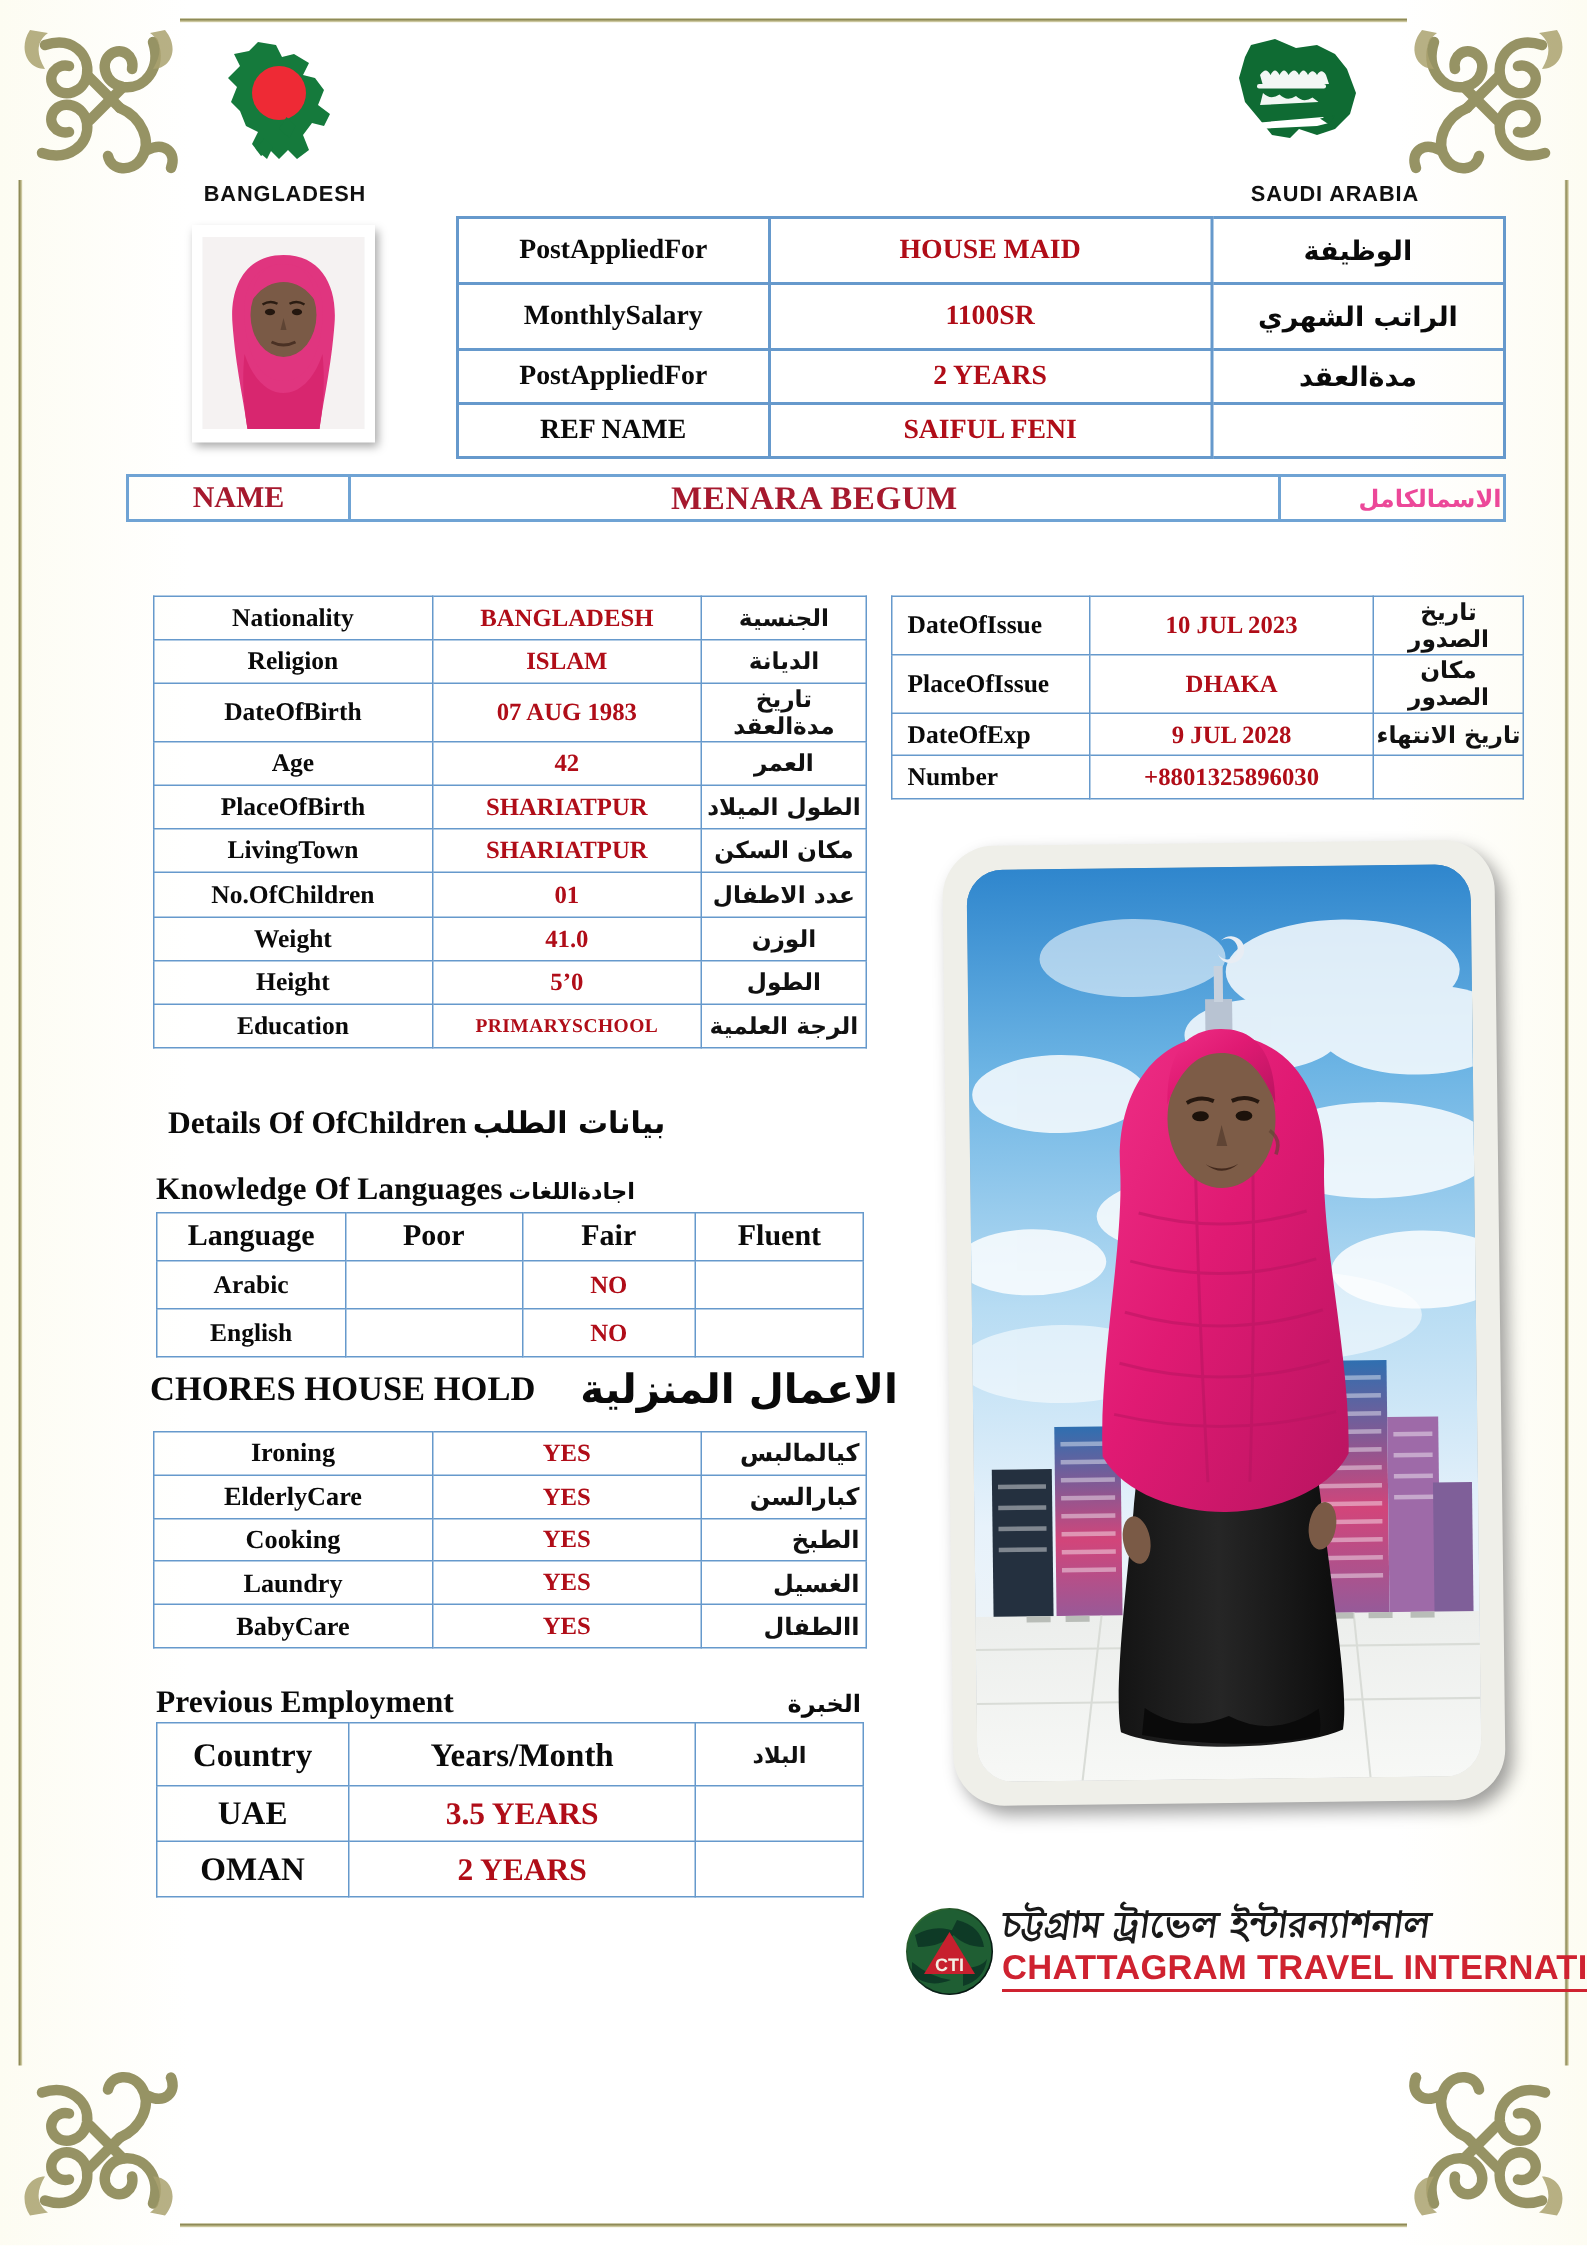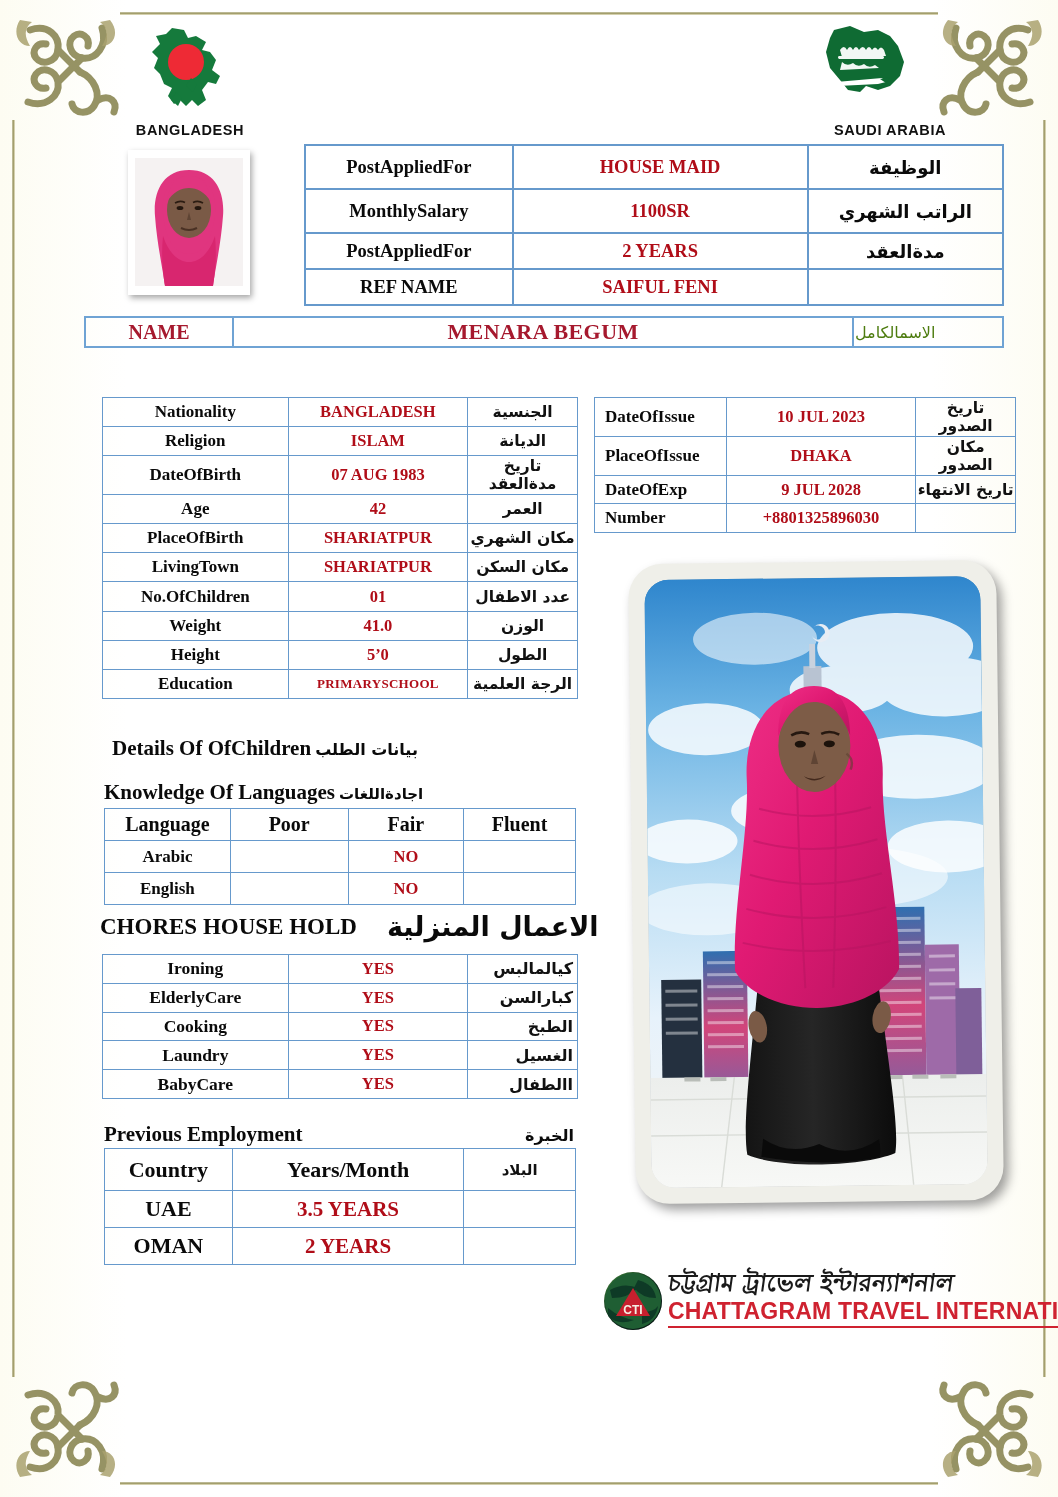--- a/index.html
+++ b/index.html
@@ -63,21 +63,21 @@
   #job-table td.ar  { width:196px; text-align:center; font-weight:bold; font-size:18px; color:#0a0a0a;
                       direction:rtl; font-family:"DejaVu Sans", sans-serif; }
   #job-table tr.r1 td { height:44px; }
 
   
   #name-band { position:absolute; left:84px; top:316px; width:920px; }
   #name-band table { border-collapse:collapse; width:100%; }
   #name-band td { border:2px solid #6fa3d4; height:18px; }
   #name-band td.k { width:148px; text-align:center; font-weight:bold; font-size:20px; color:#a6192e; }
   #name-band td.v { text-align:center; font-weight:bold; font-size:22px; color:#a6192e; letter-spacing:0.4px; }
-  #name-band td.a { width:150px; text-align:left; font-weight:normal; font-size:16px; color:#4d7c0f;
+  #name-band td.a { width:150px; text-align:right; font-weight:bold; font-size:16px; color:#ec4899;
                     direction:rtl; font-family:"DejaVu Sans", sans-serif; }
 
   
   .itable { border-collapse:collapse; }
   .itable td { border:1.6px solid #6699cc; }
   .itable td.k { text-align:center; font-weight:bold; font-size:17px; color:#0a0a0a; }
   .itable td.v { text-align:center; font-weight:bold; font-size:16.5px; color:#b00d18; }
   .itable td.a { text-align:center; font-weight:bold; font-size:15.5px; color:#111;
                  direction:rtl; font-family:"DejaVu Sans", sans-serif; }
 
@@ -92,21 +92,21 @@
   #passport { position:absolute; left:594px; top:397px; width:422px; }
   #passport table { width:100%; }
   #passport td { height:28.4px; }
   #passport td.k { width:132px; text-align:left; padding-left:10px; }
   #passport td.v { width:190px; }
   #passport td.a { width:100px; }
 
   
   .sechead { position:absolute; font-weight:bold; color:#0a0a0a; white-space:nowrap; }
   .sechead .en { font-size:21px; }
-  .sechead .ar { font-family:"DejaVu Sans", sans-serif; direction:rtl; font-size:16px; }
+  .sechead .ar { font-family:"DejaVu Sans", sans-serif; direction:rtl; font-size:20px; }
 
   #h-details { left:112px; top:736px; }
   #h-langs   { left:104px; top:780px; }
   #h-langs .ar { font-size:15px; }
   #h-chores  { left:100px; top:911px; }
   #h-chores .en { font-size:23px; }
   #h-chores .ar { font-size:27px; margin-left:26px; vertical-align:-2px; }
   #h-prev    { left:104px; top:1122px; width:470px; }
   #h-prev .en { font-size:21px; }
   #h-prev .ar { float:right; font-size:16px; padding-top:4px; }
@@ -356,21 +356,21 @@
           <td class="a">تاريخ مدةالعقد</td>
         </tr>
         <tr>
           <td class="k">Age</td>
           <td class="v">42</td>
           <td class="a">العمر</td>
         </tr>
         <tr>
           <td class="k">PlaceOfBirth</td>
           <td class="v">SHARIATPUR</td>
-          <td class="a">مكان الشهري</td>
+          <td class="a">الطول الميلاد</td>
         </tr>
         <tr>
           <td class="k">LivingTown</td>
           <td class="v">SHARIATPUR</td>
           <td class="a">مكان السكن</td>
         </tr>
         <tr>
           <td class="k">No.OfChildren</td>
           <td class="v">01</td>
           <td class="a">عدد الاطفال</td>

